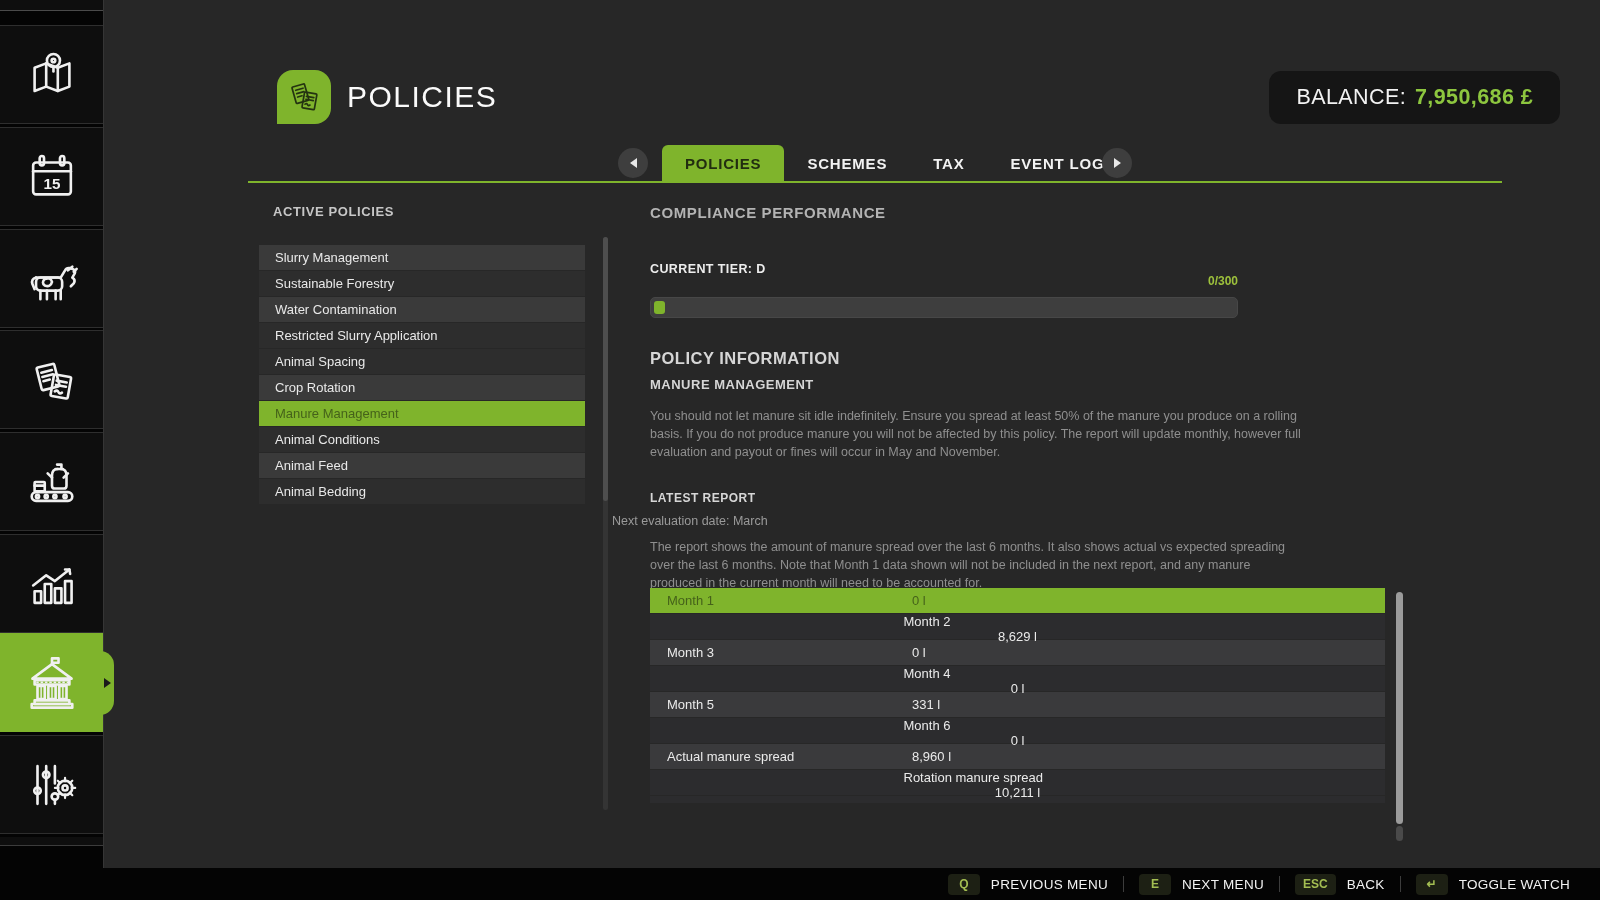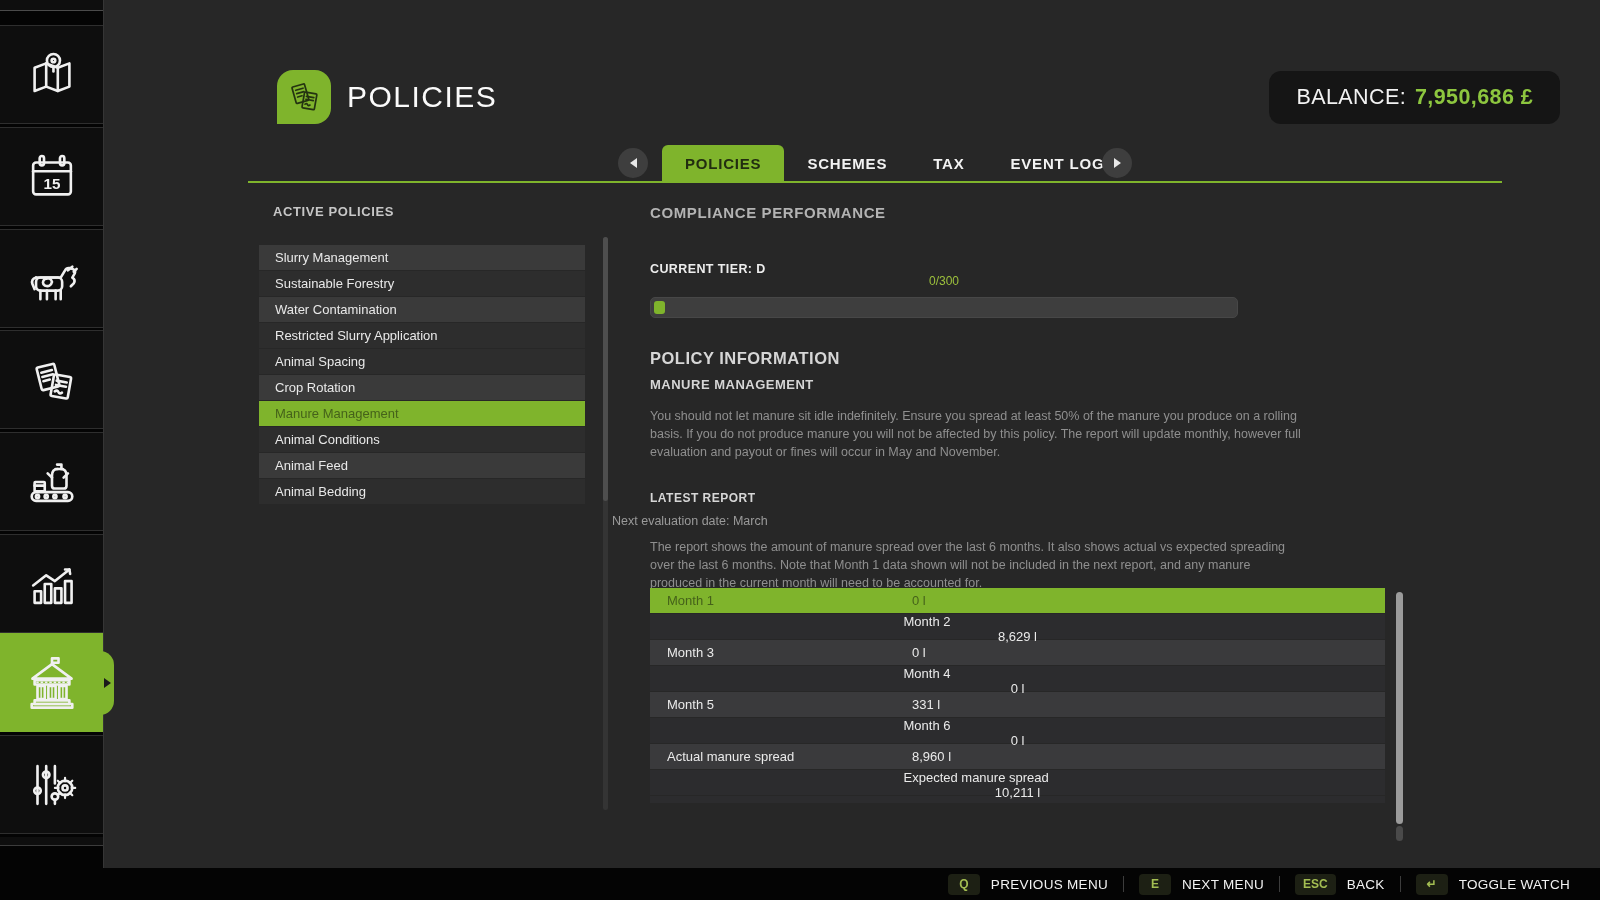--- a/index.html
+++ b/index.html
@@ -48,22 +48,22 @@
   .prow{height:25px;margin-bottom:1px;display:flex;align-items:center;padding-left:16px;
         font-size:13px;color:#e9e9e9;}
   .prow.a0{background:#3a3a3a;} .prow.a1{background:#2d2d2d;}
   .prow.sel{background:var(--accent,#7fb42c);color:var(--selected_text,#45621a);}
   .plist-scroll{position:absolute;left:603px;top:237px;width:5px;height:573px;background:#343434;border-radius:3px;}
   .plist-scroll .thumb{width:5px;height:46%;background:#4e4e4e;border-radius:3px;}
   
   .h-compliance{position:absolute;left:650px;top:204px;font-size:15px;font-weight:700;
             letter-spacing:0.6px;color:#b3b3b3;}
   .tier{position:absolute;left:650px;top:262px;font-size:12.5px;font-weight:700;letter-spacing:0.4px;color:#ededed;}
-  .progress-count{position:absolute;left:650px;top:274px;width:588px;text-align:center;
-            font-size:12px;font-weight:400;color:var(--progress_text,#9dc13c);}
+  .progress-count{position:absolute;left:650px;top:274px;width:588px;text-align:right;
+            font-size:12px;font-weight:700;color:var(--progress_text,#9dc13c);}
   .progress{position:absolute;left:650px;top:297px;width:588px;height:21px;background:#3e3e3e;
             border-radius:5px;border:1px solid #474747;box-sizing:border-box;}
   .progress .fill{position:absolute;left:3px;top:3px;width:11px;height:13px;
             background:var(--accent,#7fb42c);border-radius:3px;}
   .h-policyinfo{position:absolute;left:650px;top:349px;font-size:16.5px;font-weight:700;
             letter-spacing:0.5px;color:#d6d6d6;}
   .h-policyname{position:absolute;left:650px;top:377px;font-size:13px;font-weight:700;
             letter-spacing:0.5px;color:#d6d6d6;}
   .desc{position:absolute;left:650px;width:656px;font-size:12.5px;color:#8f8f8f;line-height:1.42;}
   .desc.policy{top:408px;}
@@ -292,21 +292,21 @@
     </div>
     <div class="trow a0">
       <span class="tl">Month 6</span>
       <span class="tv">0 l</span>
     </div>
     <div class="trow a1">
       <span class="tl">Actual manure spread</span>
       <span class="tv">8,960 l</span>
     </div>
     <div class="trow a0">
-      <span class="tl">Expected manure spread</span>
+      <span class="tl">Rotation manure spread</span>
       <span class="tv">10,211 l</span>
     </div>
     <div class="trow sliver"></div>
   </div>
   <div class="rtable-scroll">
     <div class="thumb"></div>
     <div class="cap"></div>
   </div>
 
   <div class="hotbar">

